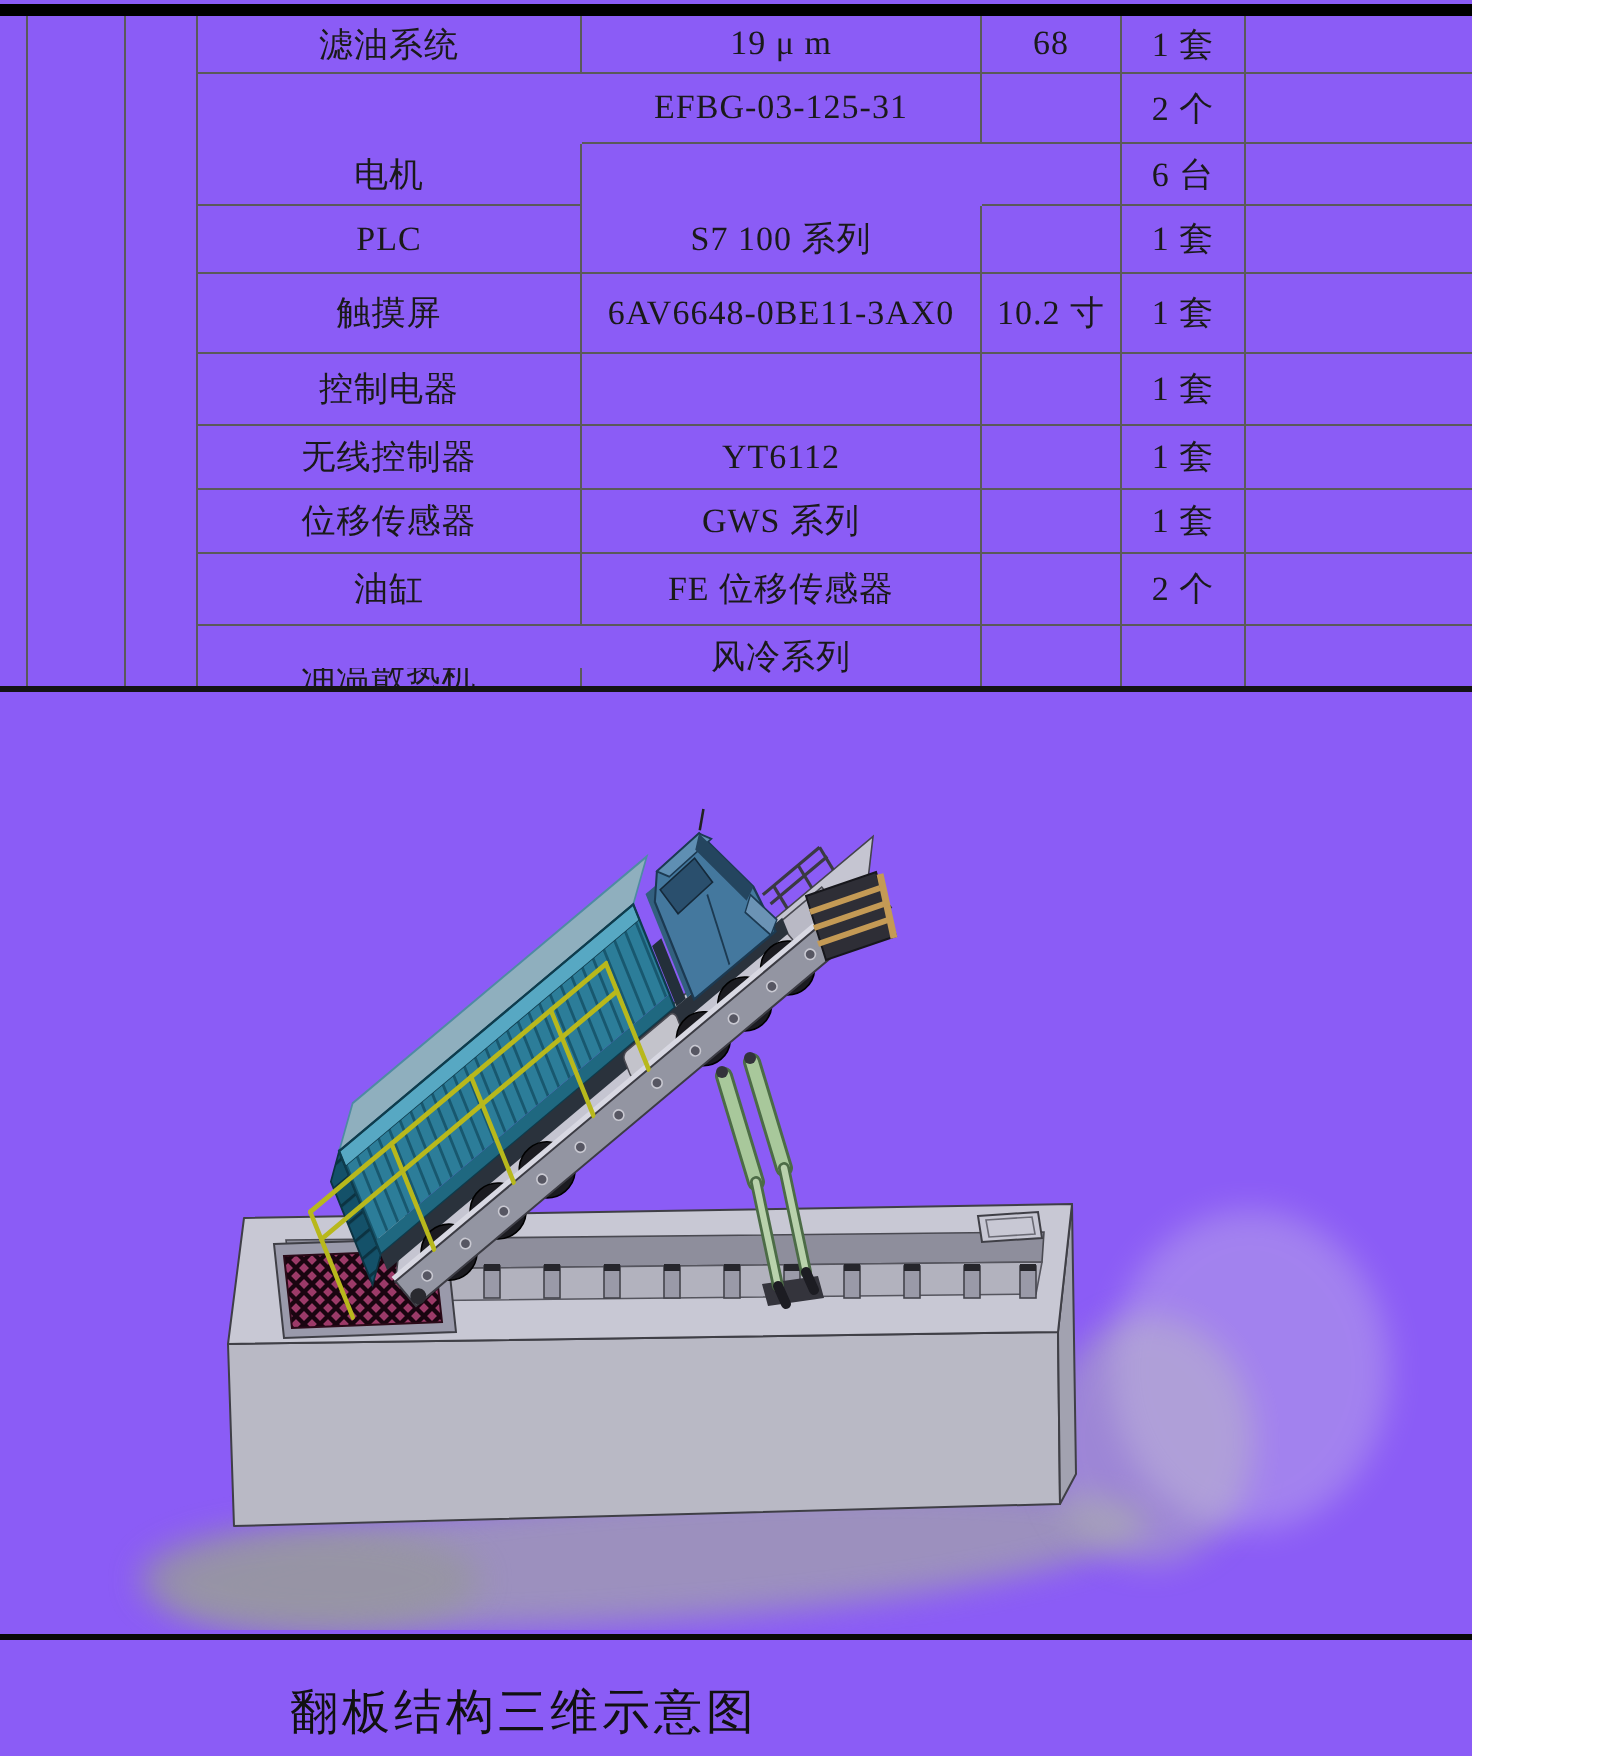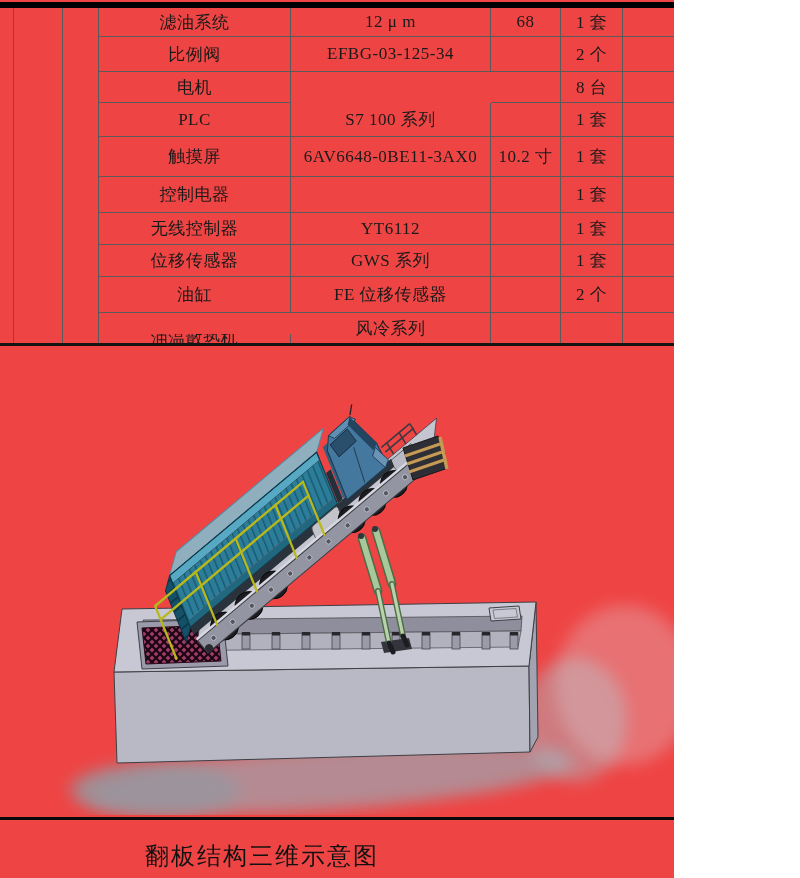--- a/index.html
+++ b/index.html
@@ -1,16 +1,16 @@
 <!DOCTYPE html>
 <html><head>
 <meta charset="utf-8">
 <style>
   html,body{margin:0;padding:0;background:#ffffff;}
-  #page{position:relative;width:674px;height:878px;background:#ef4444;overflow:hidden;
+  #page{position:relative;width:736px;height:878px;background:#8b5cf6;overflow:hidden;
         font-family:"Liberation Serif","DejaVu Serif",serif;color:#1a1a1a;}
   
   .rule{position:absolute;background:#000;}
   #rule-top{left:0;top:2px;width:800px;height:6px;}
   #rule-table-bottom{left:0;top:343px;width:748px;height:3px;background:#141414;}
   #rule-figure{left:0;top:817px;width:800px;height:3px;background:#0a0a0a;}
   
   #tbl{position:absolute;left:13px;top:8px;width:735px;display:grid;
        grid-template-columns:49px 36px 192px 200px 70px 62px 126px;
        border-left:1px solid #5a5a5a;}
@@ -27,32 +27,31 @@
 
 <div id="page">
 
   <div class="rule" id="rule-top"></div>
 
   <div id="tbl" style="grid-template-rows: 29px 35px 31px 34px 40px 36px 32px 32px 36px 31px;">
     <div class="cell tallcell" style="grid-column:1"></div>
     <div class="cell tallcell" style="grid-column:2"></div>
 
   <div class="cell" style="grid-area: 1 / 3;">滤油系统</div>
-      <div class="cell" style="grid-area: 1 / 4;">12 μ m</div>
+      <div class="cell" style="grid-area: 1 / 4;">19 μ m</div>
       <div class="cell" style="grid-area: 1 / 5;">68</div>
       <div class="cell" style="grid-area: 1 / 6;">1 套</div>
       <div class="cell" style="grid-area: 1 / 7;"></div>
-      <div class="cell" style="grid-area: 2 / 3;">比例阀</div>
-      <div class="cell" style="grid-area: 2 / 4;">EFBG-03-125-34</div>
+      <div class="cell" style="grid-area: 2 / 4;">EFBG-03-125-31</div>
       <div class="cell" style="grid-area: 2 / 5;"></div>
       <div class="cell" style="grid-area: 2 / 6;">2 个</div>
       <div class="cell" style="grid-area: 2 / 7;"></div>
       <div class="cell" style="grid-area: 3 / 3;">电机</div>
       <div class="cell" style="grid-area: 3 / 5;"></div>
-      <div class="cell" style="grid-area: 3 / 6;">8 台</div>
+      <div class="cell" style="grid-area: 3 / 6;">6 台</div>
       <div class="cell" style="grid-area: 3 / 7;"></div>
       <div class="cell" style="grid-area: 4 / 3; text-align: right;">PLC</div>
       <div class="cell" style="grid-area: 4 / 4;">S7 100 系列</div>
       <div class="cell" style="grid-area: 4 / 5;"></div>
       <div class="cell" style="grid-area: 4 / 6;">1 套</div>
       <div class="cell" style="grid-area: 4 / 7;"></div>
       <div class="cell" style="grid-area: 5 / 3;">触摸屏</div>
       <div class="cell" style="grid-area: 5 / 4;">6AV6648-0BE11-3AX0</div>
       <div class="cell" style="grid-area: 5 / 5;">10.2 寸</div>
       <div class="cell" style="grid-area: 5 / 6;">1 套</div>

